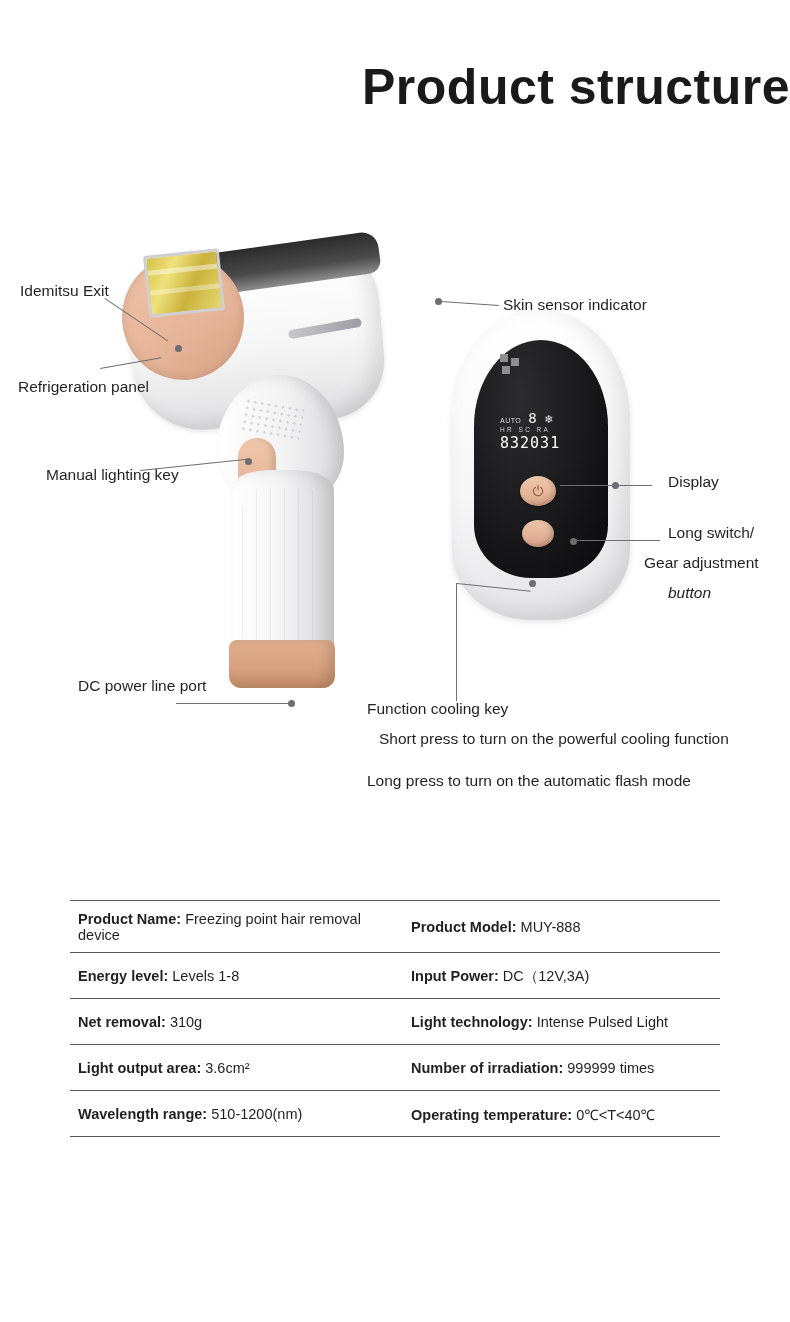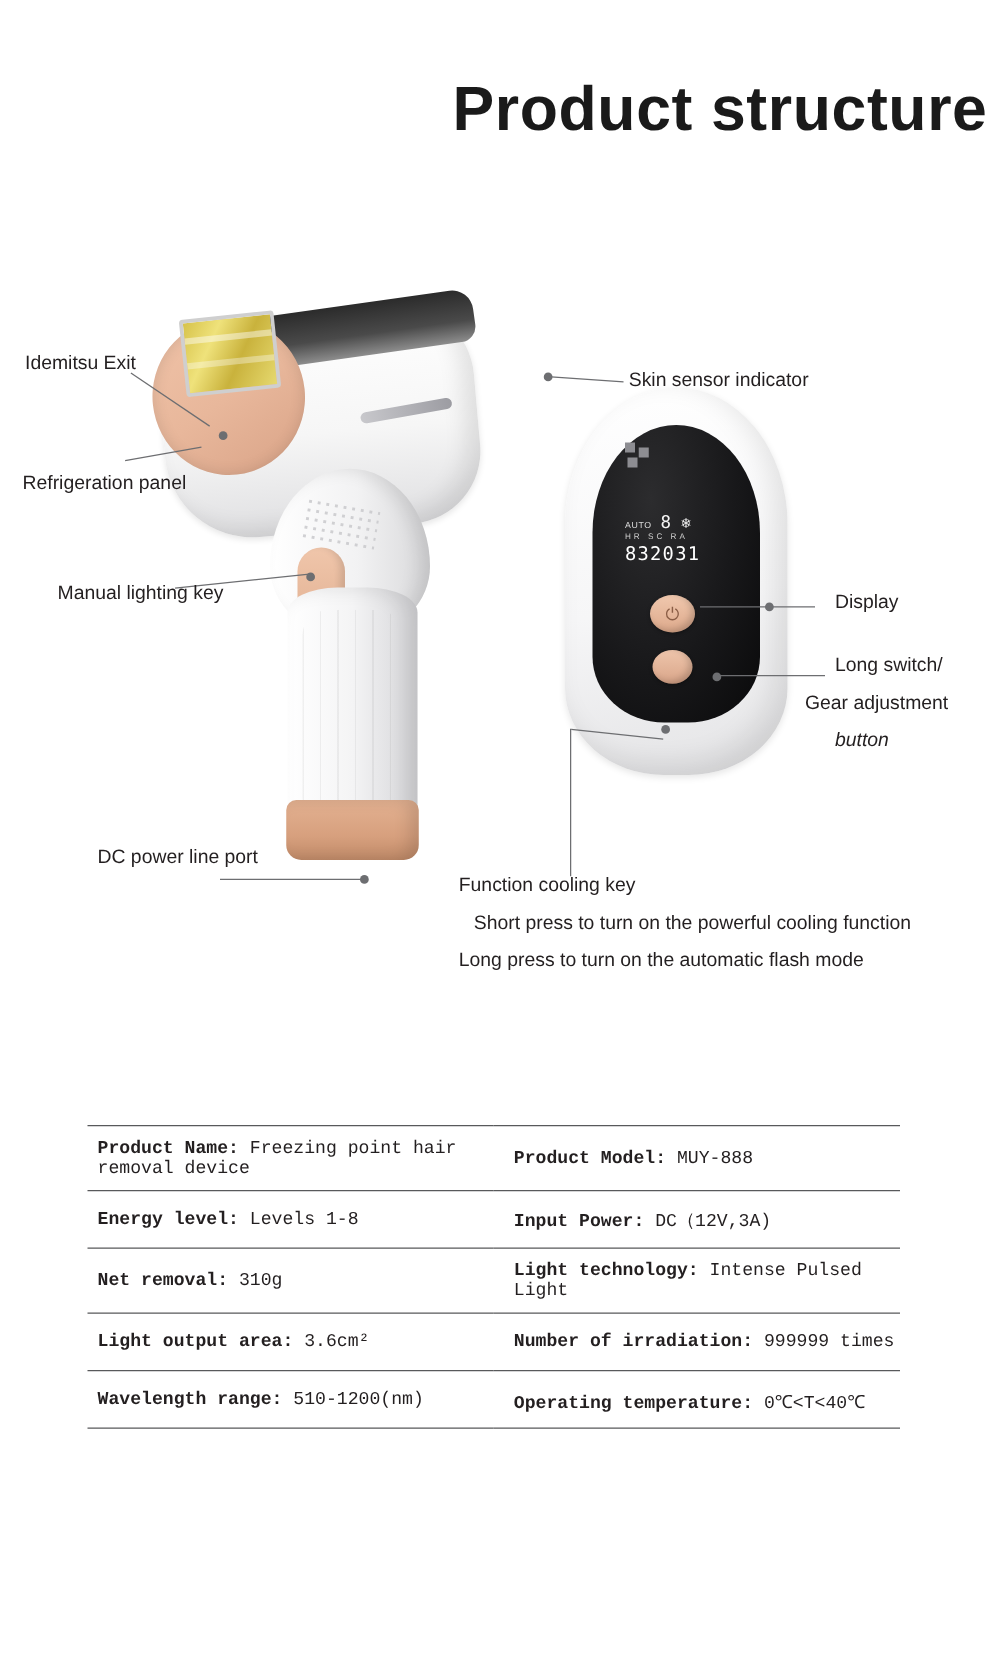--- a/index.html
+++ b/index.html
@@ -294,21 +294,20 @@
     background: #6d6e71;
   }
 
   
   .spec-table {
     position: absolute;
     left: 70px;
     top: 900px;
     width: 650px;
     border-collapse: collapse;
-    font-family: Liberation Mono, monospace;
   }
   .spec-table td {
     border-bottom: 1px solid #58595b;
     padding: 10px 0 9px 8px;
     font-size: 14.5px;
     color: #231f20;
     vertical-align: middle;
     height: 26px;
   }
   .spec-table tr:first-child td { border-top: 1px solid #58595b; }
@@ -385,21 +384,21 @@
   <div class="label" style="left:78px; top:477px;">DC power line port</div>
 
   <div class="label" style="left:503px; top:96px;">Skin sensor indicator</div>
   <div class="label" style="left:668px; top:273px;">Display</div>
   <div class="label" style="left:668px; top:324px;">Long switch/</div>
   <div class="label" style="left:644px; top:354px;">Gear adjustment</div>
   <div class="label" style="left:668px; top:384px;font-style:italic;">button</div>
 
   <div class="label" style="left:367px; top:500px;">Function cooling key</div>
   <div class="label" style="left:367px; top:530px;margin-left:12px;">Short press to turn on the powerful cooling function</div>
-  <div class="label" style="left:367px; top:560px;">Long press to turn on the automatic flash mode</div>
+  <div class="label" style="left:367px; top:572px;">Long press to turn on the automatic flash mode</div>
 </div>
 
 <table class="spec-table">
   <tbody>
     <tr>
       <td class="col-left">
         <span class="k">Product Name:</span>
         <span class="v">Freezing point hair removal device</span>
       </td>
       <td class="col-right">

